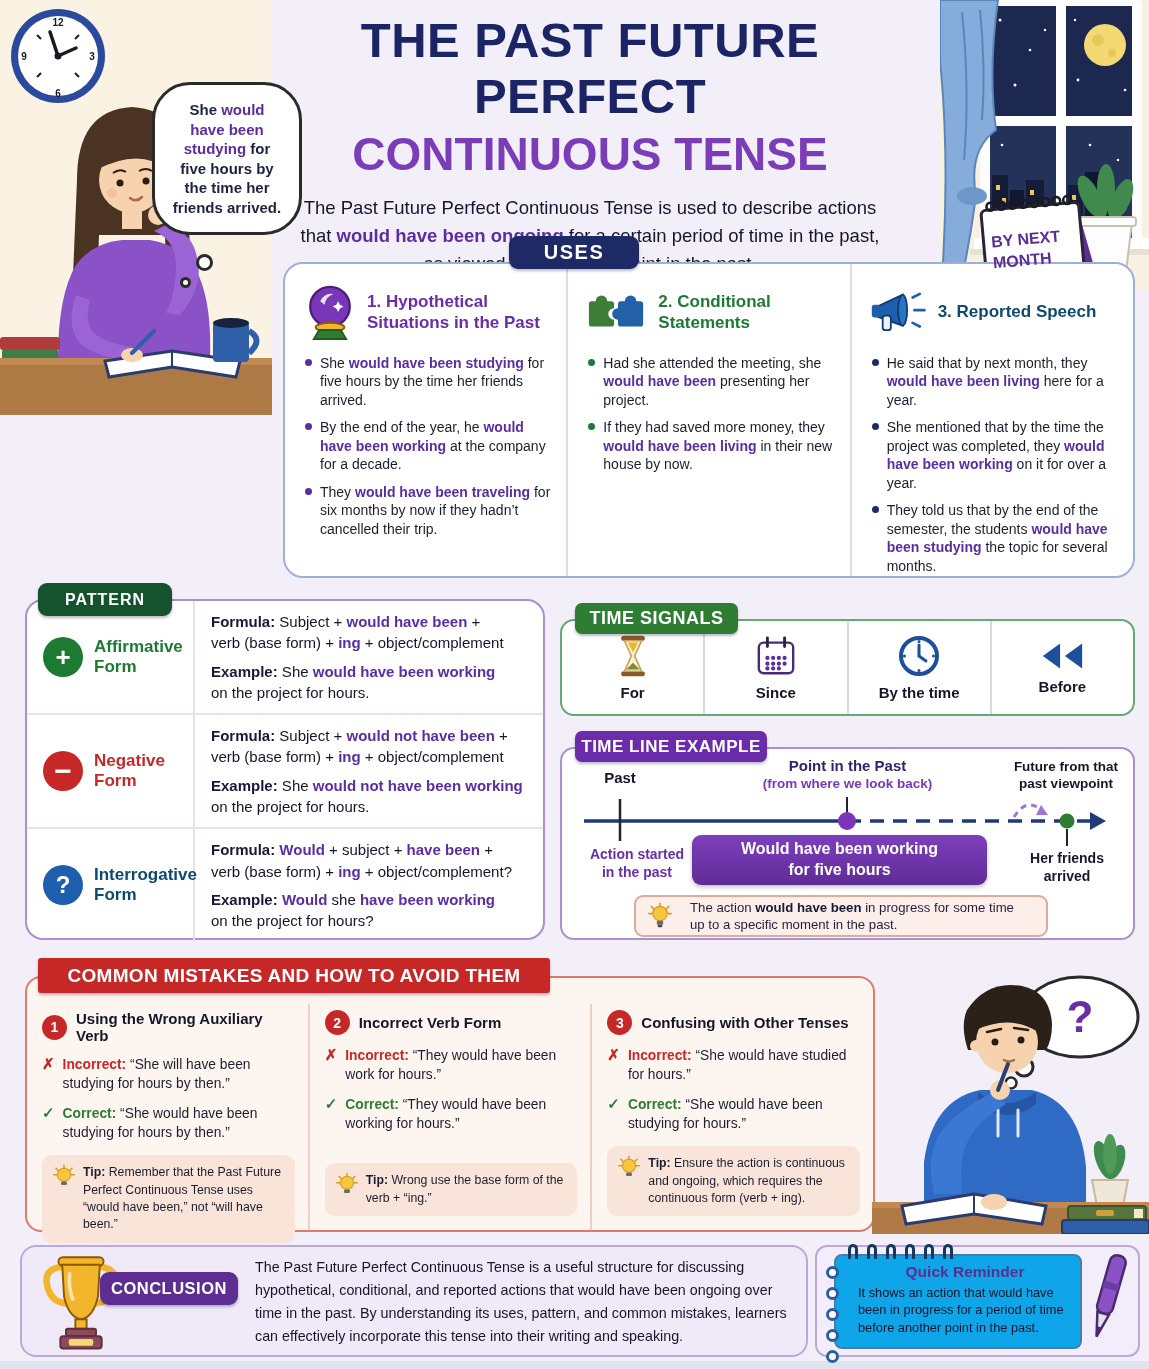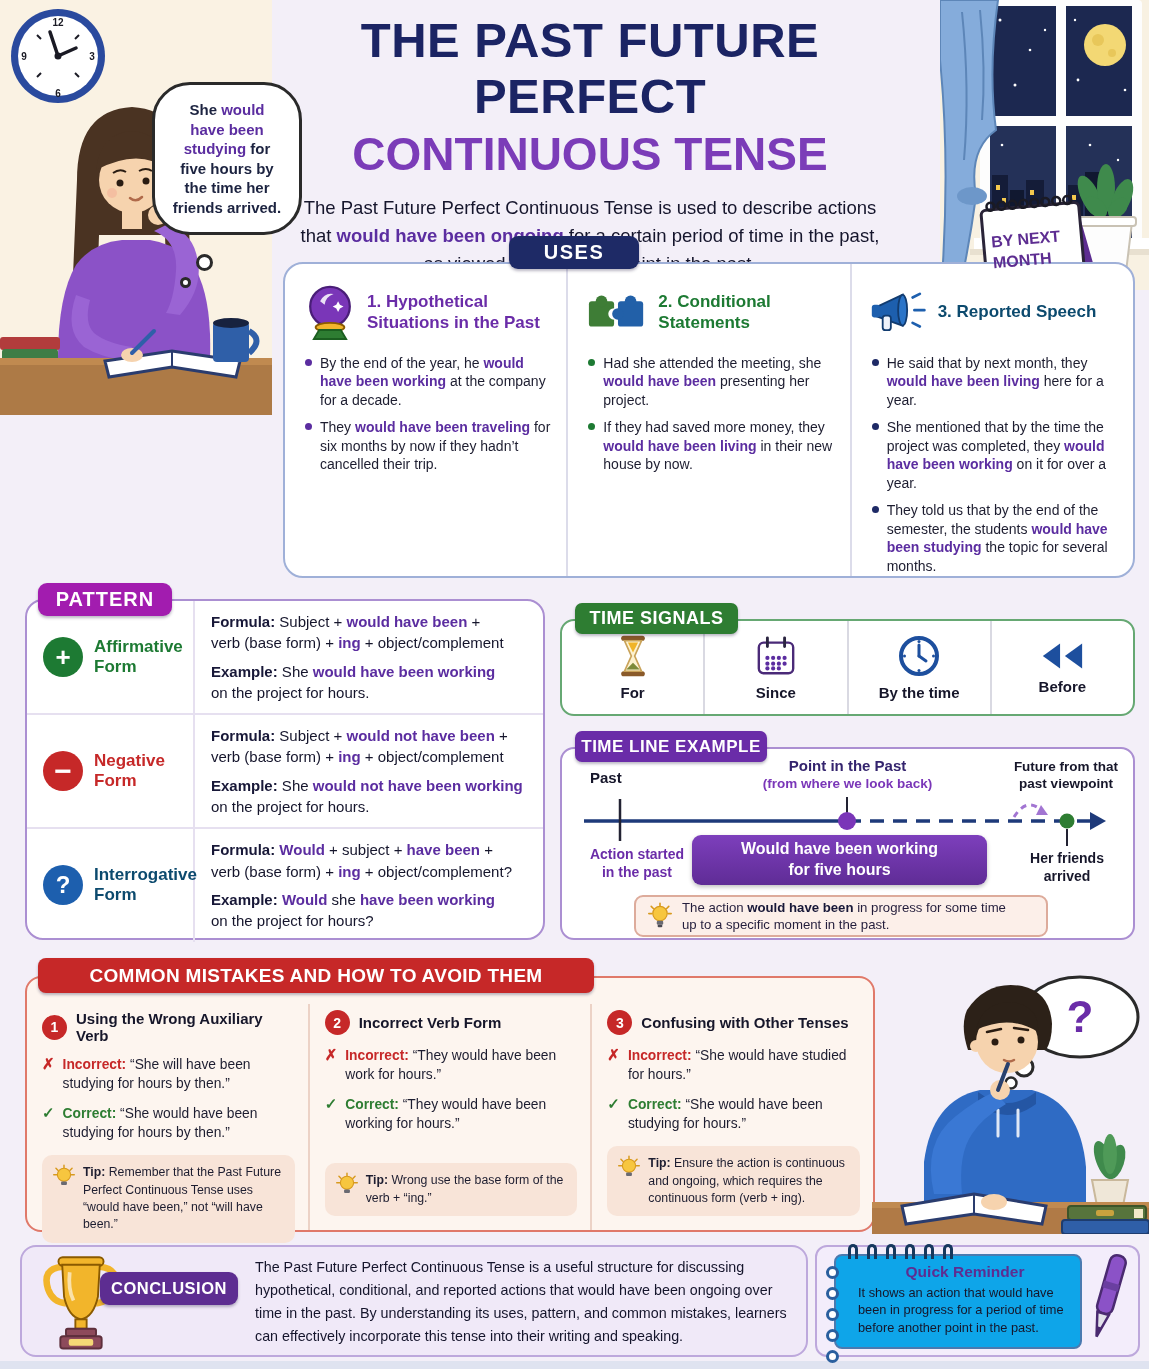--- a/index.html
+++ b/index.html
@@ -41,22 +41,22 @@
   .uses-head { display:flex; align-items:center; gap:10px; min-height:64px; }
   .uses-title { font-size:17px; font-weight:800; line-height:1.25; }
   .c-purple { color:#6a2ca8; } .c-green { color:#1d7a33; } .c-blue { color:#0c4a6e; }
   .uses-list { margin-top:10px; list-style:none; }
   .uses-list li { position:relative; padding-left:17px; font-size:14px; line-height:1.32;
                   margin-bottom:9px; }
   .uses-list li::before { content:""; position:absolute; left:2px; top:5px; width:7px; height:7px;
                           border-radius:50%; background:var(--dot); }
 
   
-  .pattern-badge { left:38px; top:583px; width:134px; height:33px; background:#a21caf;
-                   border-radius:9px; font-size:20px; letter-spacing:1px; }
+  .pattern-badge { left:38px; top:583px; width:134px; height:33px; background:#14532d;
+                   border-radius:9px; font-size:16px; letter-spacing:1px; }
   .pattern-panel { left:25px; top:599px; width:520px; height:341px; background:#fff;
                    border:2px solid #ab8fd2; border-radius:18px; display:flex; flex-direction:column; }
   .prow { flex:1; display:flex; align-items:center; }
   .prow + .prow { border-top:2px solid #e6e0f0; }
   .prow-left { width:168px; align-self:stretch; display:flex; align-items:center; gap:11px;
                padding-left:16px; border-right:2px solid #e6e0f0; }
   .picon { width:40px; height:40px; border-radius:50%; color:#fff; display:flex; align-items:center;
            justify-content:center; font-size:26px; font-weight:800; flex:0 0 40px; }
   .picon-plus { background:#1d7a33; } .picon-plus::before { content:"+"; }
   .picon-minus { background:#c62828; } .picon-minus::before { content:"−"; font-size:30px; }
@@ -74,41 +74,41 @@
              gap:6px; }
   .ts-item + .ts-item { border-left:2px solid #d9d9e2; }
   .ts-label { font-size:15px; font-weight:700; color:#16162a; }
 
   
   .tl-badge { left:575px; top:731px; width:192px; height:31px; background:#6a2ca8;
               border-radius:7px; font-size:17px; letter-spacing:.5px; }
   .tl-panel { left:560px; top:747px; width:575px; height:193px; background:#fff;
               border:2px solid #ab8fd2; border-radius:14px; }
   .tl-svg { left:0; top:0; width:575px; height:193px; }
-  .tl-past { left:28px; top:20px; width:60px; font-size:15px; font-weight:700; color:#16162a; }
+  .tl-past { left:28px; top:20px; width:60px; text-align:center; font-size:15px; font-weight:700; color:#16162a; }
   .tl-point { left:163px; top:8px; width:245px; text-align:center; line-height:1.25; }
   .tl-point-1 { font-size:15px; font-weight:800; color:#34246e; }
   .tl-point-2 { font-size:13.5px; font-weight:700; color:#7a36b8; }
   .tl-future { left:438px; top:10px; width:132px; text-align:center; font-size:13.5px;
                font-weight:700; color:#16162a; line-height:1.25; }
   .tl-action { left:16px; top:96px; width:118px; text-align:center; font-size:14px; font-weight:700;
                color:#6a2ca8; line-height:1.3; }
   .tl-box { left:130px; top:86px; width:295px; height:50px; background:linear-gradient(180deg,#7d3fbc,#5f2c96);
             border-radius:9px; color:#fff; font-size:16px; font-weight:700; display:flex;
             align-items:center; justify-content:center; text-align:center; line-height:1.3;
             box-shadow:0 2px 4px rgba(0,0,0,.25); }
   .tl-friends { left:450px; top:100px; width:110px; text-align:center; font-size:14px;
                 font-weight:700; color:#16162a; line-height:1.3; }
   .tl-note { left:72px; top:146px; width:414px; height:42px; background:#fcefe9;
-             border:2px solid #ddab9b; border-radius:9px; display:flex; align-items:center; gap:10px;
+             border:2px solid #ddab9b; border-radius:9px; display:flex; align-items:center; gap:18px;
              padding:2px 12px; font-size:13.2px; color:#241e3c; line-height:1.3; }
 
   
-  .mk-banner { left:38px; top:958px; width:556px; height:35px; background:#c62828;
-               border-radius:8px; font-size:19px; letter-spacing:.3px; }
+  .mk-banner { left:38px; top:958px; width:512px; height:35px; background:#c62828;
+               border-radius:3px; font-size:19px; letter-spacing:.3px; }
   .mk-panel { left:25px; top:976px; width:850px; height:256px; background:#fdf5ef;
               border:2px solid #e0796a; border-radius:16px; display:flex; padding-top:26px; }
   .mk-col { flex:1; padding:6px 13px 8px 15px; }
   .mk-col + .mk-col { border-left:2px solid #ecd2c6; }
   .mk-head { display:flex; align-items:center; gap:9px; }
   .mk-num { width:25px; height:25px; border-radius:50%; background:#c62828; color:#fff;
             font-size:14px; font-weight:800; display:flex; align-items:center; justify-content:center;
             flex:0 0 25px; }
   .mk-title { font-size:15px; font-weight:800; color:#16162a; }
   .mk-line { display:flex; gap:8px; margin-top:11px; font-size:13.8px; line-height:1.38; }
@@ -294,20 +294,21 @@
           <circle cx="30" cy="26" r="22" fill="#7a36b8" stroke="#4a1e78" stroke-width="2.5"></circle>
           <path d="M19 20 q5 -10 15 -8 q-9 3 -10 12 z" fill="#ffffff" opacity="0.85"></path>
           <path d="M39 20 l2 4 l4 2 l-4 2 l-2 4 l-2 -4 l-4 -2 l4 -2 z" fill="#ffffff"></path>
           <ellipse cx="30" cy="49" rx="16" ry="5" fill="#f2b52b" stroke="#8a5a00" stroke-width="2"></ellipse>
           <path d="M12 62 L48 62 L42 52 L18 52 Z" fill="#2e7d32" stroke="#1b5e20" stroke-width="2"></path>
         </svg>
         <div class="uses-title c-purple pre">1. Hypothetical
 Situations in the Past</div>
       </div>
       <ul class="uses-list">
+        <li><span>She </span><span class="seg-h">would have been studying</span><span> for five hours by the time her friends arrived.</span></li>
         <li><span>By the end of the year, he </span><span class="seg-h">would have been working</span><span> at the company for a decade.</span></li>
         <li><span>They </span><span class="seg-h">would have been traveling</span><span> for six months by now if they hadn’t cancelled their trip.</span></li>
       </ul>
     </div>
 
     <div class="uses-col" style="--dot:#1d7a33">
       <div class="uses-head">
         <svg width="62" height="42" viewBox="0 0 64 42">
           <rect x="3" y="10" width="26" height="26" rx="3" fill="#3e7d36"></rect>
           <circle cx="16" cy="10" r="6" fill="#3e7d36"></circle>

